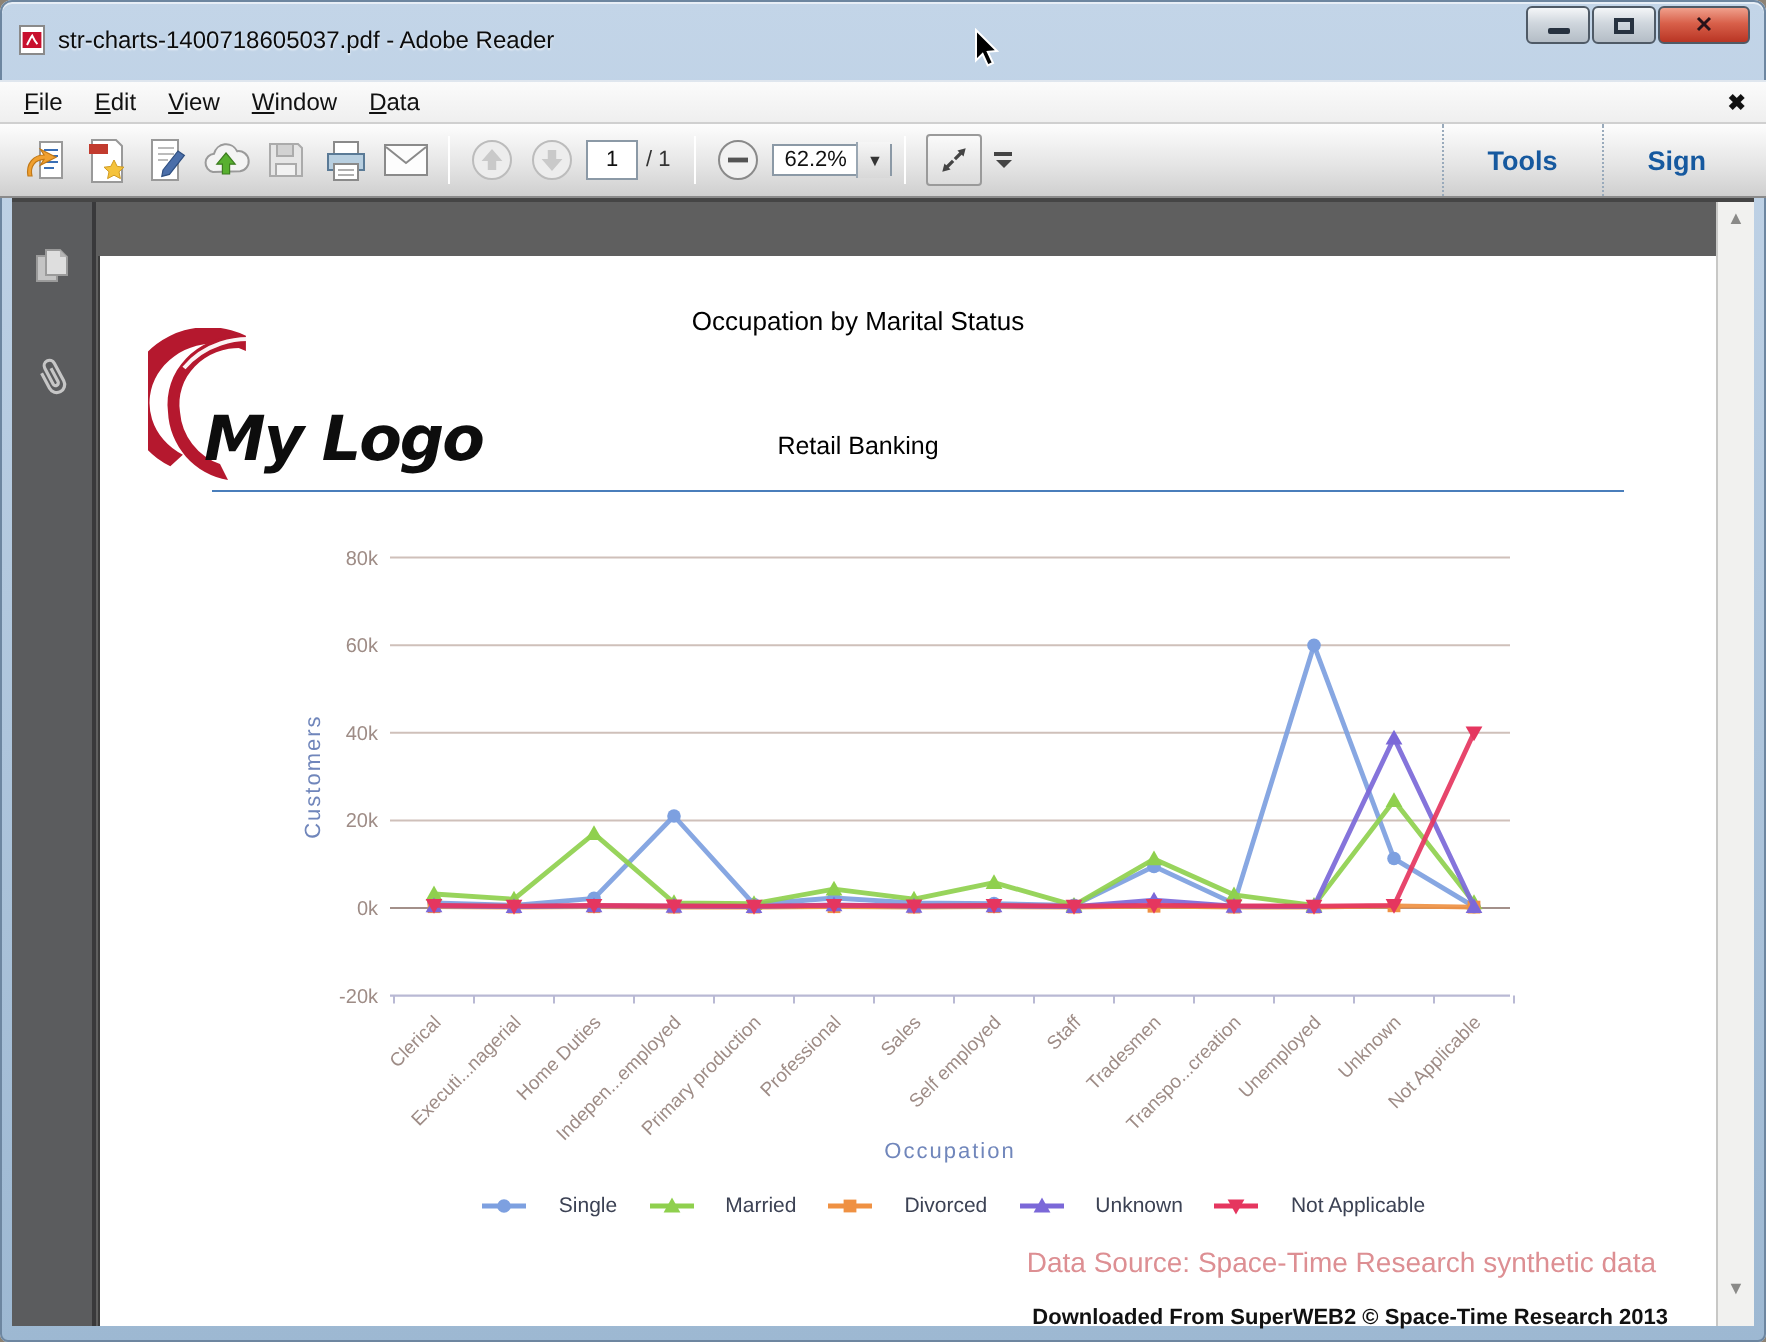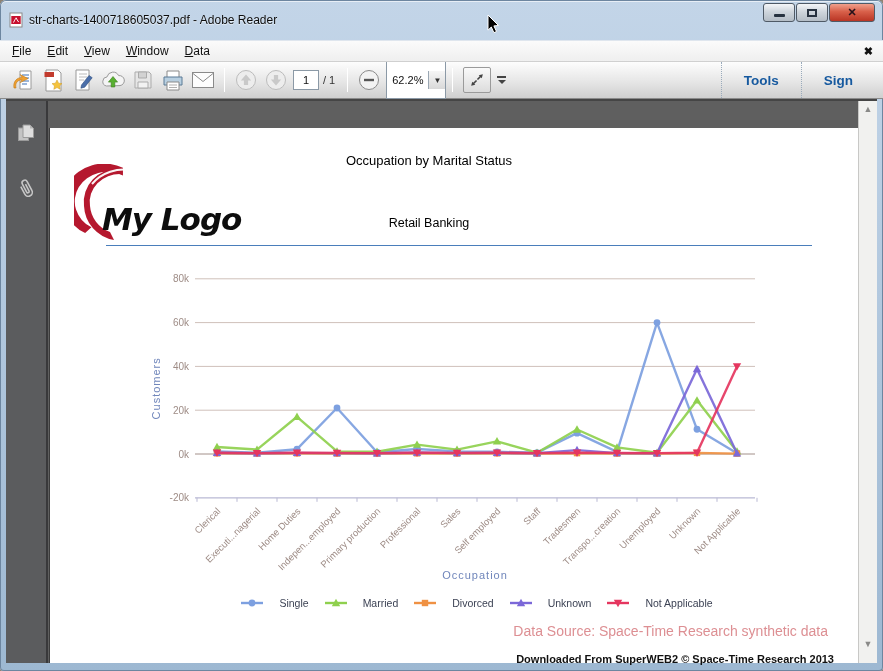--- a/index.html
+++ b/index.html
@@ -28,21 +28,21 @@
   .menu-item::first-letter { text-decoration:underline; }
   .menu-close { position:absolute; right:10px; font-size:11px; font-weight:bold; color:#111; }
   
   .toolbar { height:37px; background:linear-gradient(#fdfdfd,#e6e6e6 55%,#cfcfcf);
              border-bottom:1px solid #8a8a8a; display:flex; align-items:center; padding:0 8px; }
   .tbtn { width:30px; height:30px; display:flex; align-items:center; justify-content:center; }
   .tsep { width:1px; height:24px; background:#b0b0b0; border-right:1px solid #fff; margin:0 6px; }
   .pagebox { width:26px; height:20px; background:#fff; border:1px solid #8b99a6; text-align:center;
              font-size:11px; color:#111; line-height:18px; margin:0 4px 0 2px; }
   .pagetotal { font-size:11px; color:#333; margin-right:6px; }
-  .zoombox { height:38px; background:#fff; border:1px solid #8b99a6; display:flex; align-items:center; margin-left:2px; }
+  .zoombox { height:16px; background:#fff; border:1px solid #8b99a6; display:flex; align-items:center; margin-left:2px; }
   .zoomval { font-size:11px; color:#111; padding:0 5px; min-width:38px; text-align:center; }
   .zoomcaret { width:17px; height:18px; border-left:1px solid #9aa7b3;
                background:linear-gradient(#f6f6f6,#d8d8d8); display:flex; align-items:center; justify-content:center;
                font-size:8px; color:#333; }
   .fitbtn { width:28px; height:26px; border:1px solid #9a9a9a; border-radius:2px;
             background:linear-gradient(#fafafa,#dcdcdc); display:flex; align-items:center; justify-content:center; margin-left:4px; }
   .morebtn { margin-left:6px; display:flex; flex-direction:column; align-items:center; }
   .morebtn .bar { width:9px; height:1.5px; background:#444; margin-bottom:2px; }
   .morebtn .tri { width:0; height:0; border-left:4px solid transparent; border-right:4px solid transparent;
                   border-top:4px solid #444; }

